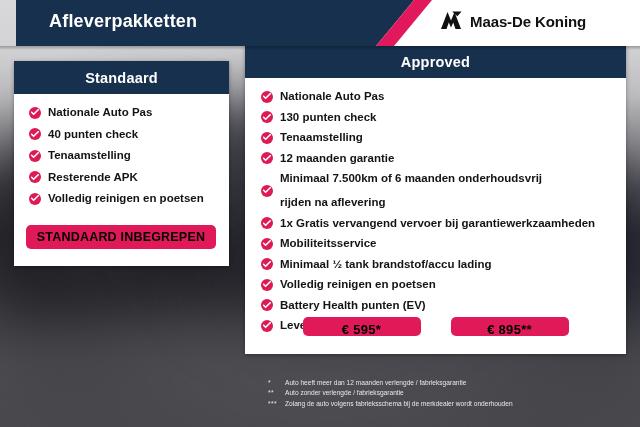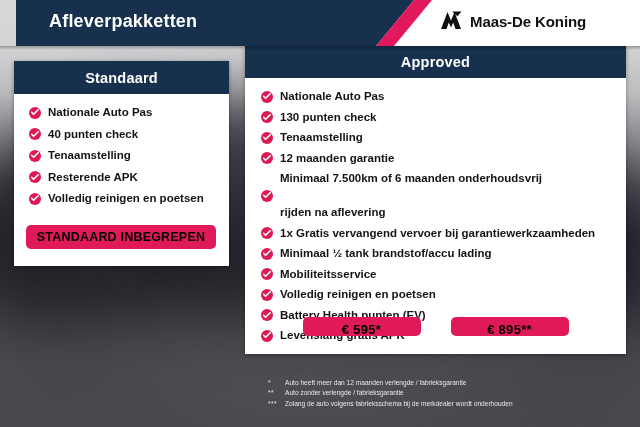--- a/index.html
+++ b/index.html
@@ -158,21 +158,21 @@
   .check {
     flex: 0 0 auto;
     width: 12px; height: 12px;
     border-radius: 50%;
     background: #de1a55;
     position: relative;
     margin-top: 0px;
   }
   .check svg { position: absolute; left: 2px; top: 2.5px; }
   .feat-text { display: block; }
-  .feat-text .l2 { display: block; margin-top: 21px; }
+  .feat-text .l2 { display: block; margin-top: 11px; }
 
   
   .pill {
     background: #e01a58;
     color: #000000;
     font-weight: bold;
     border: none;
     border-radius: 5px;
     text-align: center;
     font-family: "Liberation Sans", sans-serif;
@@ -358,29 +358,29 @@
               </svg>
           </span>
           <span class="feat-text">1x Gratis vervangend vervoer bij garantiewerkzaamheden</span>
         </li>
         <li>
           <span class="check">
             <svg width="8" height="7" viewBox="0 0 8 7">
                 <path d="M0.6 3.3 L2.6 5.3 L7.2 0.7" stroke="#ffffff" stroke-width="1.6" fill="none" stroke-linecap="round" stroke-linejoin="round"></path>
               </svg>
           </span>
+          <span class="feat-text">Mobiliteitsservice</span>
+        </li>
+        <li>
+          <span class="check">
+            <svg width="8" height="7" viewBox="0 0 8 7">
+                <path d="M0.6 3.3 L2.6 5.3 L7.2 0.7" stroke="#ffffff" stroke-width="1.6" fill="none" stroke-linecap="round" stroke-linejoin="round"></path>
+              </svg>
+          </span>
           <span class="feat-text">Minimaal ½ tank brandstof/accu lading</span>
-        </li>
-        <li>
-          <span class="check">
-            <svg width="8" height="7" viewBox="0 0 8 7">
-                <path d="M0.6 3.3 L2.6 5.3 L7.2 0.7" stroke="#ffffff" stroke-width="1.6" fill="none" stroke-linecap="round" stroke-linejoin="round"></path>
-              </svg>
-          </span>
-          <span class="feat-text">Mobiliteitsservice</span>
         </li>
         <li>
           <span class="check">
             <svg width="8" height="7" viewBox="0 0 8 7">
                 <path d="M0.6 3.3 L2.6 5.3 L7.2 0.7" stroke="#ffffff" stroke-width="1.6" fill="none" stroke-linecap="round" stroke-linejoin="round"></path>
               </svg>
           </span>
           <span class="feat-text">Volledig reinigen en poetsen</span>
         </li>
         <li>

